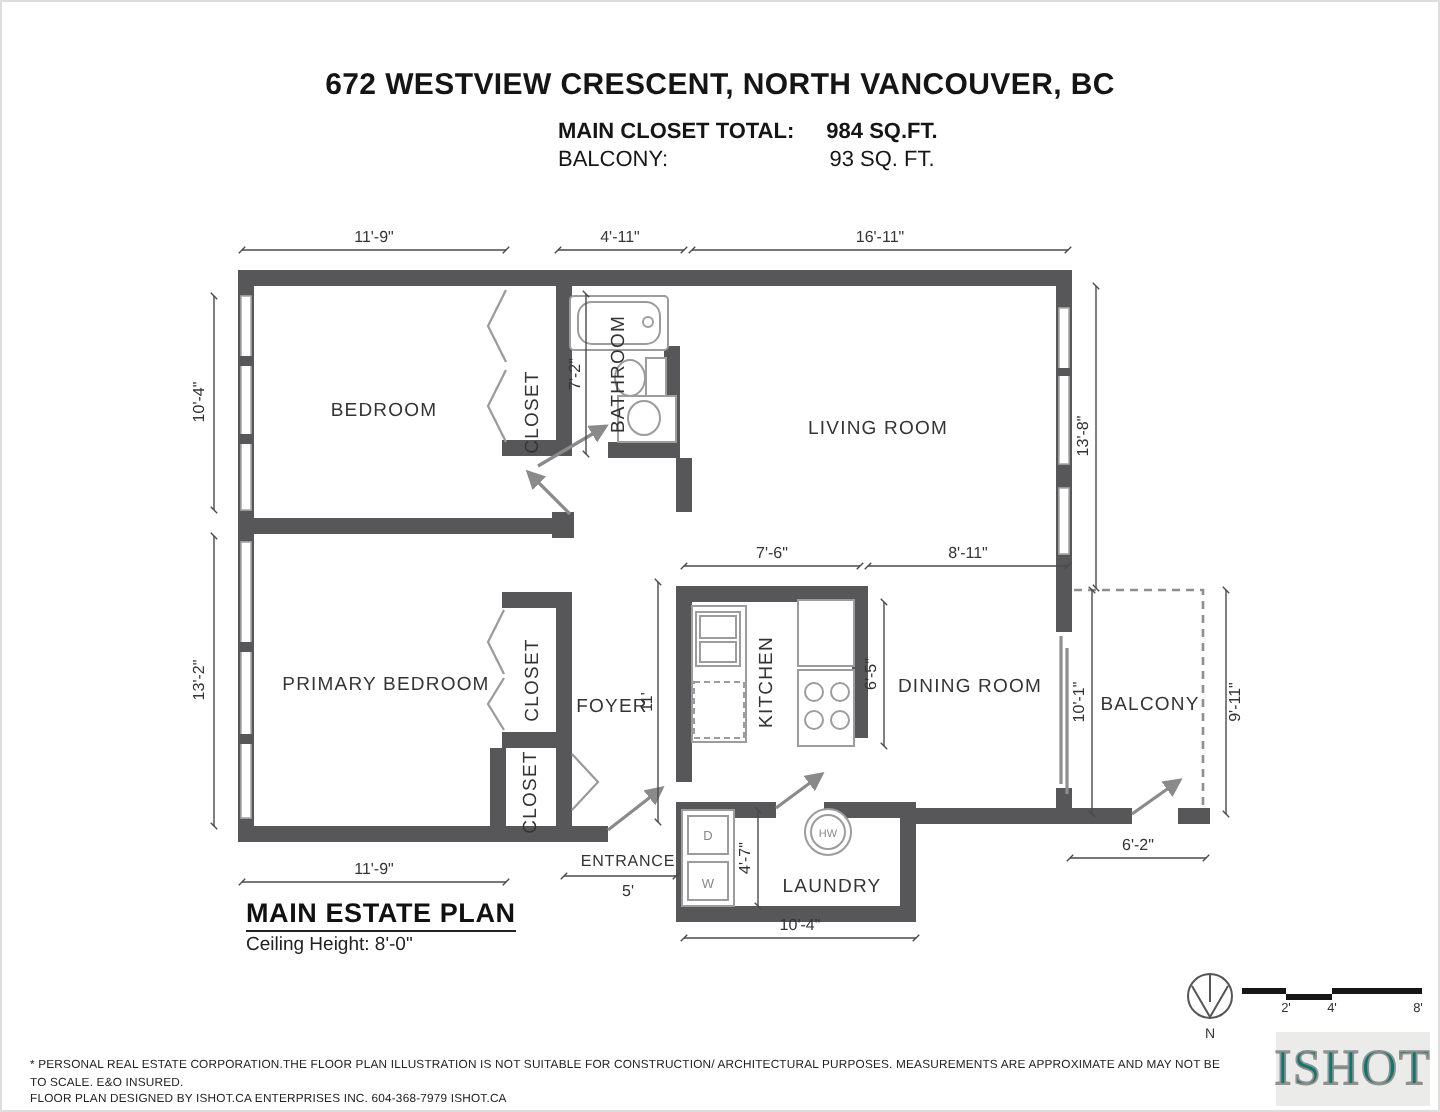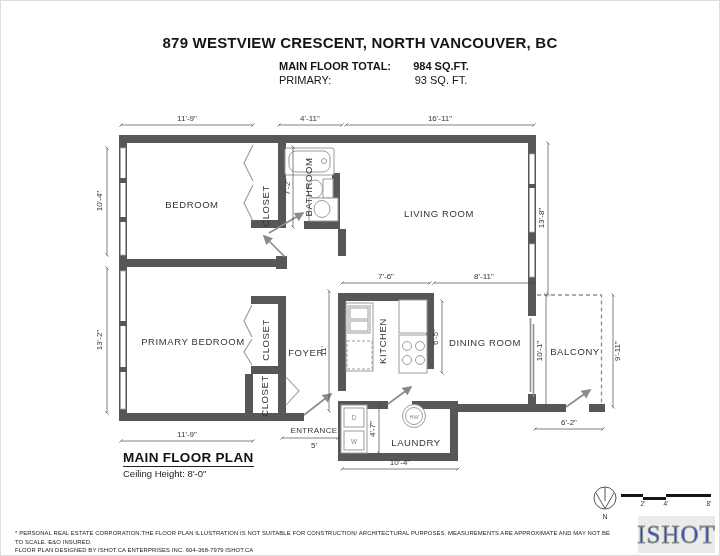--- a/index.html
+++ b/index.html
@@ -32,36 +32,36 @@
   .compass-n{font-size:7px;}
   .plan-title{position:absolute;left:122px;top:447px;color:#111;}
   .plan-title h2{margin:0;font-size:13.5px;font-weight:bold;letter-spacing:.3px;
                  border-bottom:1.3px solid #222;padding-bottom:1px;display:inline-block;}
   .ceiling{font-size:9.5px;margin-top:1px;color:#222;}
   .footer{position:absolute;left:14px;top:528px;width:600px;font-size:5.9px;
           line-height:8.5px;color:#222;letter-spacing:.1px;}
   .logo{position:absolute;left:637px;top:515px;width:77px;height:37px;background:#ebebe9;
         display:flex;align-items:center;justify-content:center;}
   .logo span{font-family:"Liberation Serif",serif;font-size:25px;letter-spacing:1px;
-             color:#1d4ed8;-webkit-text-stroke:0.9px #909090;}
+             color:#0f766e;-webkit-text-stroke:0.9px #909090;}
 </style>
 </head>
 <body>
 
 <div class="page">
 
-  <div class="hdr-title">879 WESTVIEW CRESCENT, NORTH VANCOUVER, BC</div>
+  <div class="hdr-title">672 WESTVIEW CRESCENT, NORTH VANCOUVER, BC</div>
 
   <div class="stats">
     <div class="stat-row bold">
-      <span class="stat-label">MAIN FLOOR TOTAL:</span>
+      <span class="stat-label">MAIN CLOSET TOTAL:</span>
       <span class="stat-value">984 SQ.FT.</span>
     </div>
     <div class="stat-row">
-      <span class="stat-label">PRIMARY:</span>
+      <span class="stat-label">BALCONY:</span>
       <span class="stat-value">93 SQ. FT.</span>
     </div>
   </div>
 
   <svg class="plan-svg" viewBox="0 0 718 554">
     <defs>
       <marker id="tick" markerWidth="7" markerHeight="7" refX="3.5" refY="3.5" orient="auto">
         <path d="M1.2,5.8 L5.8,1.2" stroke="#4a4a4a" stroke-width="1" fill="none"></path>
       </marker>
       <marker id="ah" markerWidth="7" markerHeight="7" refX="5" refY="3" orient="auto">
@@ -240,21 +240,21 @@
       <rect x="620" y="493" width="22" height="3" fill="#161616"></rect>
       <rect x="642" y="496" width="23" height="3" fill="#161616"></rect>
       <rect x="665" y="493" width="45" height="3" fill="#161616"></rect>
       <text class="scale-t" x="642" y="505" text-anchor="middle">2'</text>
       <text class="scale-t" x="665" y="505" text-anchor="middle">4'</text>
       <text class="scale-t" x="708" y="505" text-anchor="middle">8'</text>
     </g>
   </svg>
 
   <div class="plan-title">
-    <h2>MAIN FLOOR PLAN</h2>
+    <h2>MAIN ESTATE PLAN</h2>
     <div class="ceiling">Ceiling Height: 8'-0"</div>
   </div>
 
   <div class="footer">
     <div>* PERSONAL REAL ESTATE CORPORATION.THE FLOOR PLAN ILLUSTRATION IS NOT SUITABLE FOR CONSTRUCTION/ ARCHITECTURAL PURPOSES. MEASUREMENTS ARE APPROXIMATE AND MAY NOT BE TO SCALE. E&amp;O INSURED.</div>
     <div>FLOOR PLAN DESIGNED BY ISHOT.CA ENTERPRISES INC. 604-368-7979  ISHOT.CA</div>
   </div>
 
   <div class="logo">
     <span>ISHOT</span>

